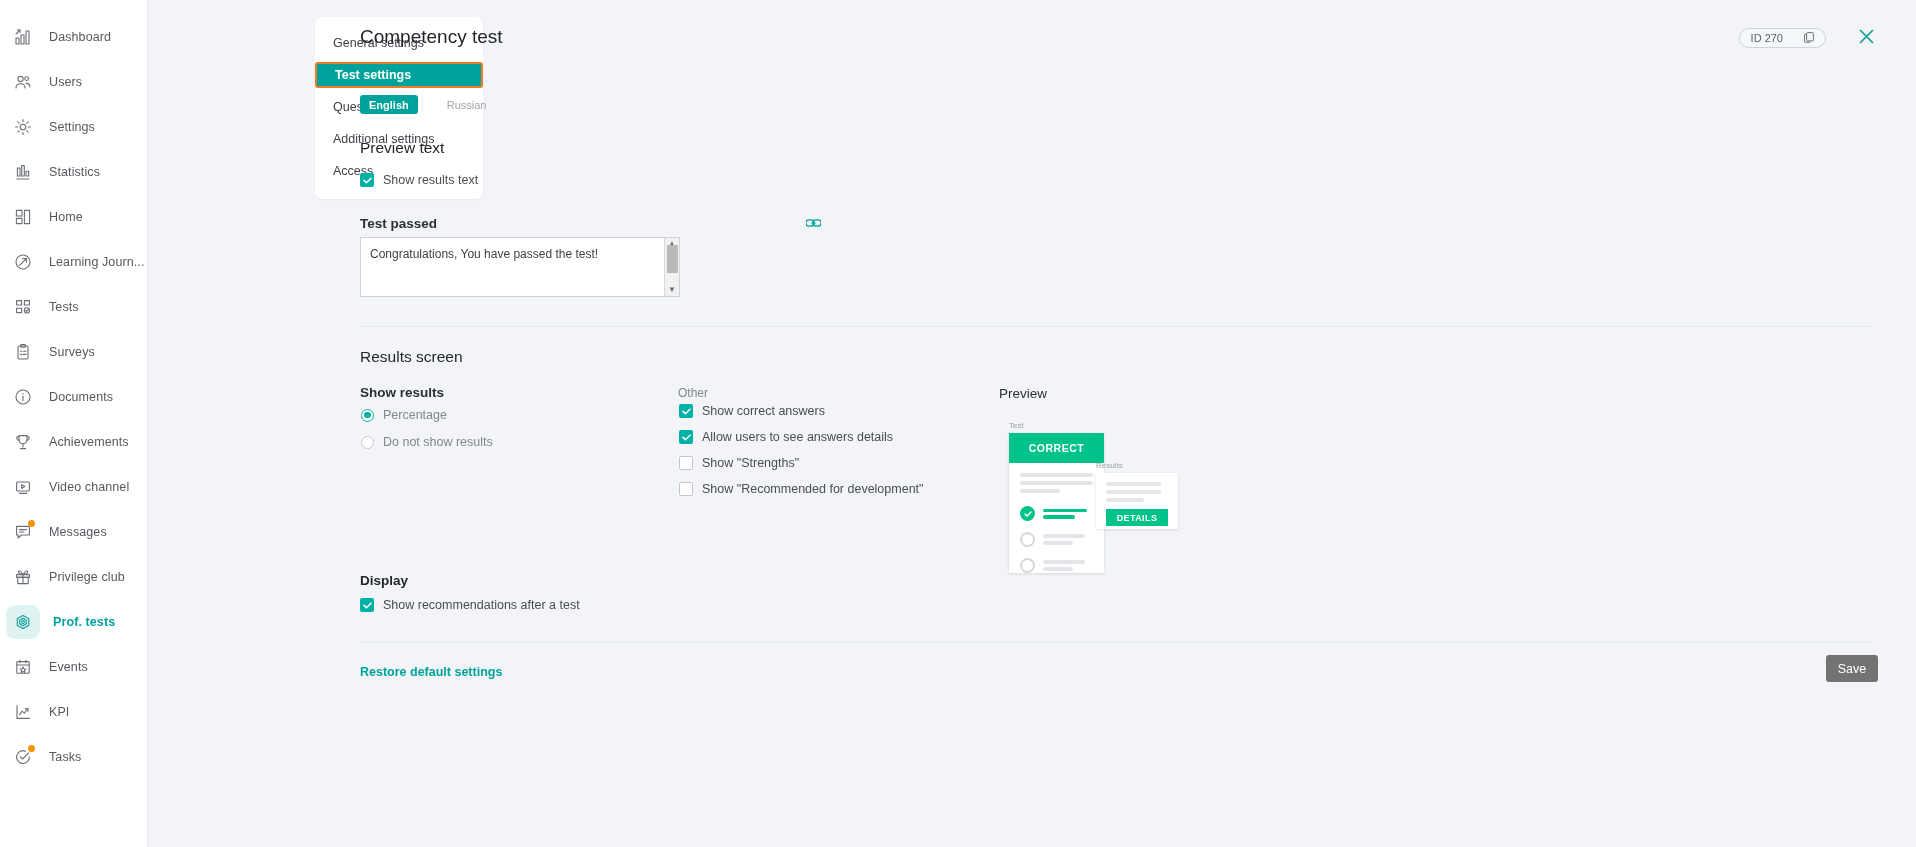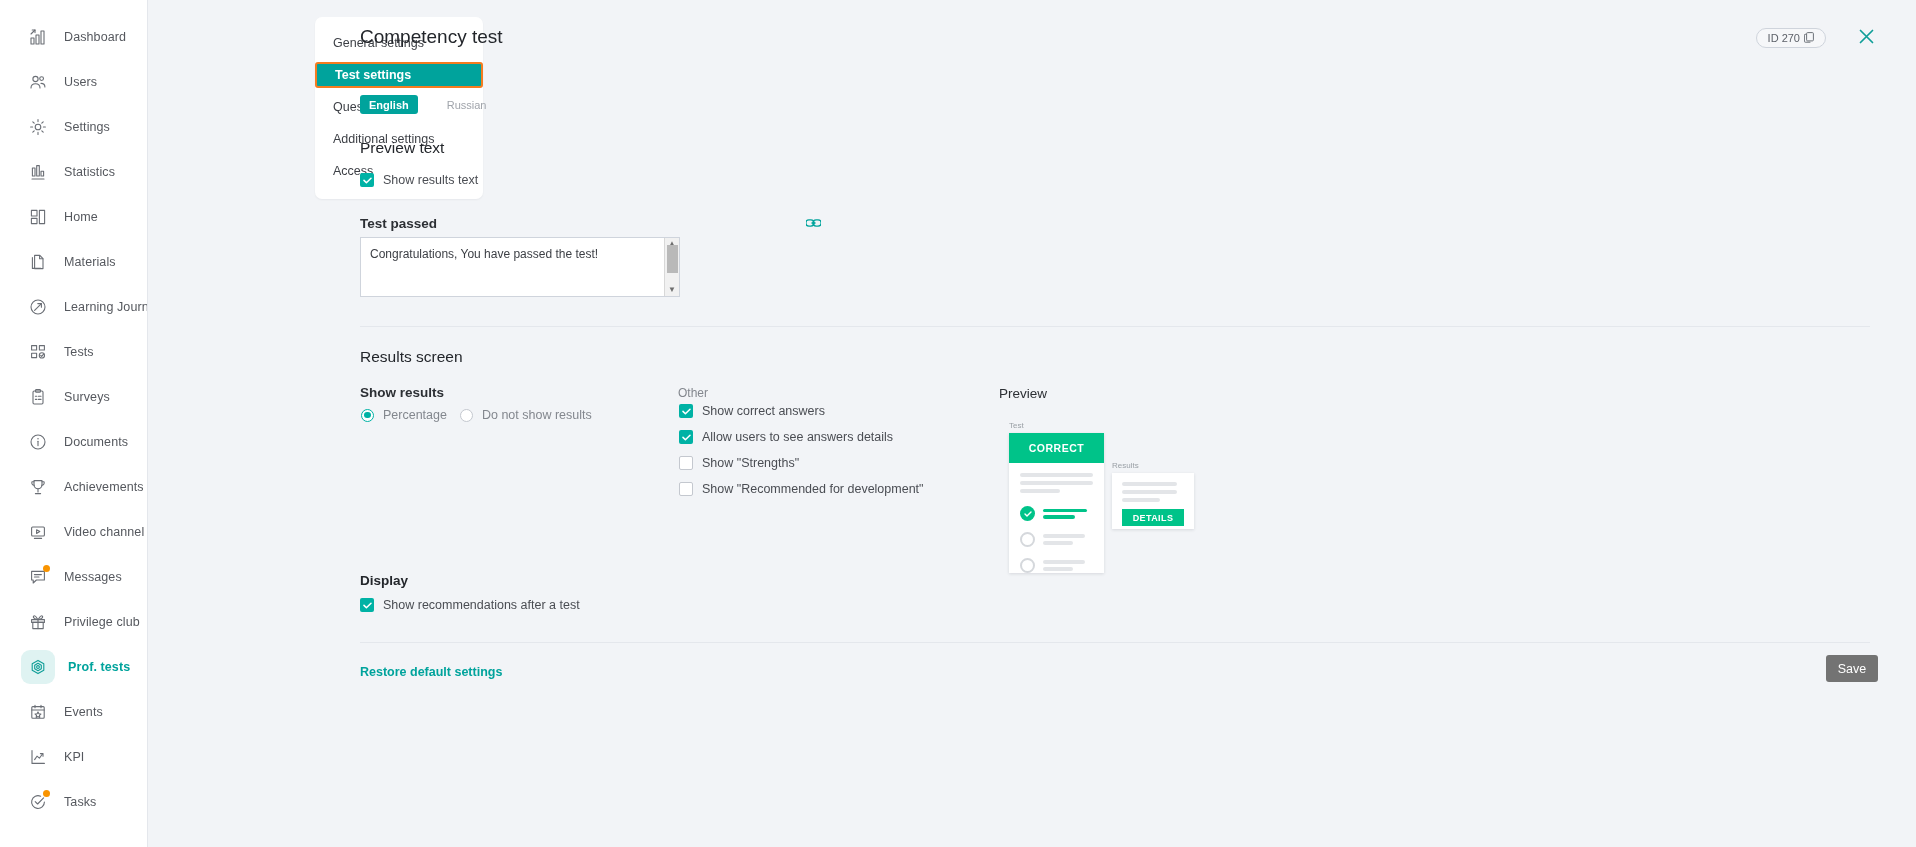--- a/index.html
+++ b/index.html
@@ -16,21 +16,21 @@
     width: 148px; height: 847px;
     background: #ffffff;
     border-right: 1px solid #e4e7ec;
     padding-top: 14px;
     flex: 0 0 148px;
     overflow: hidden;
   }
   .nav-item {
     display: flex; align-items: center;
     height: 45px;
-    padding-left: 25px;
+    padding-left: 10px;
     cursor: pointer;
     position: relative;
   }
   .nav-ico {
     width: 26px; height: 26px;
     flex: 0 0 26px;
     display: flex; align-items: center; justify-content: center;
     position: relative;
   }
   .nav-ico svg { display: block; }
@@ -90,21 +90,21 @@
     width: 1768px; height: 847px;
   }
   .page-title {
     position: absolute; left: 212px; top: 26px;
     font-size: 19px; color: #23262b; font-weight: normal;
   }
   .id-badge {
     position: absolute; right: 90px; top: 28px;
     height: 20px; padding: 0 11px;
     border: 1px solid #cfd4dc; border-radius: 11px;
-    display: flex; align-items: center; gap: 4px;
+    display: flex; align-items: center; gap: 21px;
     font-size: 11px; color: #5d6169;
     background: #f6f7f9;
     cursor: pointer;
     justify-content: flex-end;
   }
   .close-x {
     position: absolute; right: 38px; top: 24px;
     width: 24px; height: 24px;
     display: flex; align-items: center; justify-content: center;
     cursor: pointer;
@@ -282,30 +282,20 @@
       </div>
       <div class="nav-item">
         <span class="nav-ico">
           <svg width="18" height="18" viewBox="0 0 18 18">
             <rect x="2.4" y="2.4" width="5.6" height="5.6" stroke="#6a6e75" stroke-width="1.1" fill="none" stroke-linecap="round" stroke-linejoin="round"></rect>
             <rect x="10.4" y="2.4" width="5.2" height="13.2" stroke="#6a6e75" stroke-width="1.1" fill="none" stroke-linecap="round" stroke-linejoin="round"></rect>
             <rect x="2.4" y="10.4" width="5.6" height="5.2" stroke="#6a6e75" stroke-width="1.1" fill="none" stroke-linecap="round" stroke-linejoin="round"></rect>
           </svg>
         </span>
         <span class="nav-label">Home</span>
-      </div>
-      <div class="nav-item">
-        <span class="nav-ico">
-          <svg width="18" height="18" viewBox="0 0 18 18">
-            <path d="M5.6 2.4h5.2l3.2 3.2v10H5.6z" stroke="#6a6e75" stroke-width="1.1" fill="none" stroke-linecap="round" stroke-linejoin="round"></path>
-            <path d="M10.6 2.5v3.2h3.2" stroke="#6a6e75" stroke-width="1.1" fill="none" stroke-linecap="round" stroke-linejoin="round"></path>
-            <path d="M3.4 4.6v10.8h8.4" stroke="#6a6e75" stroke-width="1.1" fill="none" stroke-linecap="round" stroke-linejoin="round"></path>
-          </svg>
-        </span>
-        <span class="nav-label">Materials</span>
       </div>
       <div class="nav-item">
         <span class="nav-ico">
           <svg width="18" height="18" viewBox="0 0 18 18">
             <circle cx="9" cy="9" r="7" stroke="#6a6e75" stroke-width="1.1" fill="none" stroke-linecap="round" stroke-linejoin="round"></circle>
             <path d="M5.6 12.4 12.4 5.6" stroke="#6a6e75" stroke-width="1.1" fill="none" stroke-linecap="round" stroke-linejoin="round"></path>
             <path d="M8.8 5.6h3.6v3.6" stroke="#6a6e75" stroke-width="1.1" fill="none" stroke-linecap="round" stroke-linejoin="round"></path>
           </svg>
         </span>
         <span class="nav-label">Learning Journ...</span>
@@ -486,21 +476,21 @@
         <span class="sb-thumb"></span>
         <span class="sb-arrow">▼</span>
       </div>
     </div>
 
     <div class="divider" style="top:326px"></div>
 
     <div class="sec-h" style="top:348px">Results screen</div>
 
     <div style="position:absolute;left:212px;top:385px;font-size:13.5px;font-weight:bold;color:#2c2f34">Show results</div>
-    <div style="position:absolute;left:213px;top:408px;display:flex;flex-direction:row;gap:13px" id="radioGroup">
+    <div style="position:absolute;left:213px;top:408px;display:flex;flex-direction:column;gap:13px" id="radioGroup">
         <div class="rad-row">
           <span class="rad on"></span>
           <span class="chk-lbl" style="color:#83878e">Percentage</span>
         </div>
         <div class="rad-row">
           <span class="rad"></span>
           <span class="chk-lbl" style="color:#83878e">Do not show results</span>
         </div>
       </div>
 
@@ -564,21 +554,21 @@
           <div style="display:flex;align-items:center;gap:8px;margin-top:11px">
             <span class="pv-circ"></span>
             <span style="display:flex;flex-direction:column;gap:3px">
               <span class="pv-line" style="width:42px;display:block"></span>
               <span class="pv-line" style="width:30px;display:block"></span>
             </span>
           </div>
         </div>
       </div>
 
-      <div style="position:absolute;left:103px;top:40px">
+      <div style="position:absolute;left:87px;top:40px">
         <div class="pv-cap">Results</div>
         <div class="pv-card" style="position:relative;top:3px;width:82px;height:56px;padding:9px 10px">
           <div class="pv-line" style="width:55px"></div>
           <div class="pv-line" style="width:55px;margin-top:4px"></div>
           <div class="pv-line" style="width:38px;margin-top:4px"></div>
           <div class="pv-btn" style="width:62px;height:17px;margin-top:7px">DETAILS</div>
         </div>
       </div>
     </div>
 

